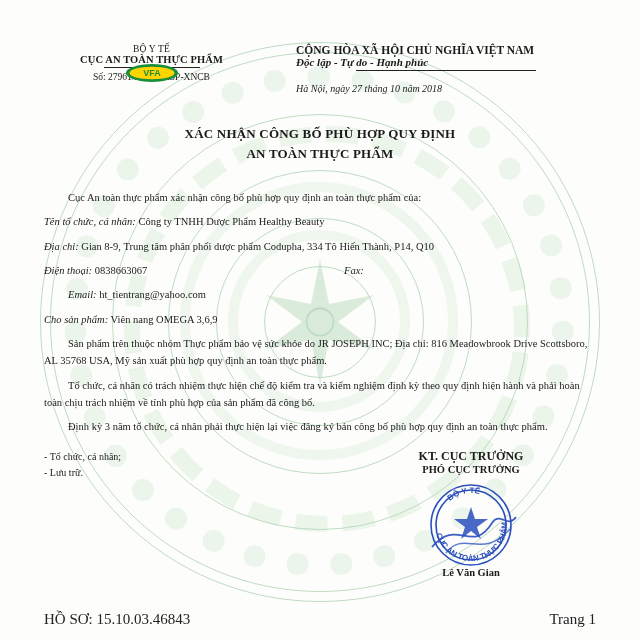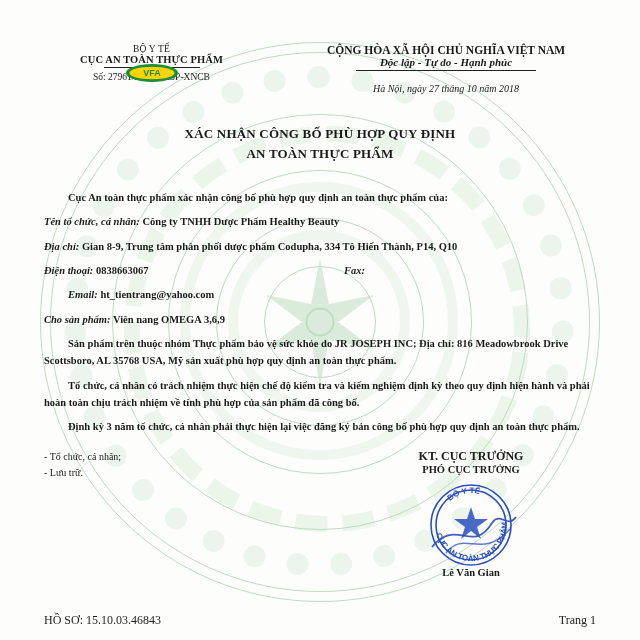--- a/index.html
+++ b/index.html
@@ -52,21 +52,21 @@
     padding:44px 44px 0 44px;
     box-sizing:border-box;
     height:640px;
   }
   .hdr{
     display:flex;
     justify-content:space-between;
     align-items:flex-start;
   }
   .hdr-left{width:215px;text-align:center;position:relative;}
-  .hdr-right{width:300px;text-align:center;}
+  .hdr-right{width:300px;}
   .hdr-left .line1{font-size:9.5px;letter-spacing:.2px;}
   .hdr-left .line2{font-size:10.5px;font-weight:bold;letter-spacing:.1px;}
   .rule{
     width:96px;height:1px;background:#222;
     margin:2px auto 3px auto;
   }
   .rule-lg{
     width:180px;height:1px;background:#222;
     margin:2px auto 3px auto;
   }
@@ -88,21 +88,21 @@
     font-size:13px;
     font-weight:bold;
     line-height:1.5;
     letter-spacing:.2px;
   }
   .body{
     margin-top:26px;
     font-size:10.5px;
     line-height:1.65;
   }
-  .body p{margin:0 0 7px 0;font-weight:bold;}
+  .body p{margin:0 0 7px 0;}
   .indent{text-indent:24px;}
   .ital{font-style:italic;}
   .f-row{display:flex;}
   .f-row .c1{flex:0 0 300px;}
   .sign{
     margin-top:14px;
     display:flex;
     justify-content:space-between;
     align-items:flex-start;
   }
@@ -117,21 +117,21 @@
     margin-top:2px;
   }
   .stamp svg{position:absolute;left:50%;top:0;transform:translateX(-50%);}
   .signer .name{font-size:10.5px;font-weight:bold;margin-top:-6px;}
   .footer{
     position:absolute;
     left:0;right:0;bottom:12px;
     padding:0 44px;
     display:flex;
     justify-content:space-between;
-    font-size:12px;
+    font-size:15px;
     color:#222;
     z-index:4;
   }
 </style>
 </head>
 <body>
 
 <div class="page">
 
   <div class="watermark">

